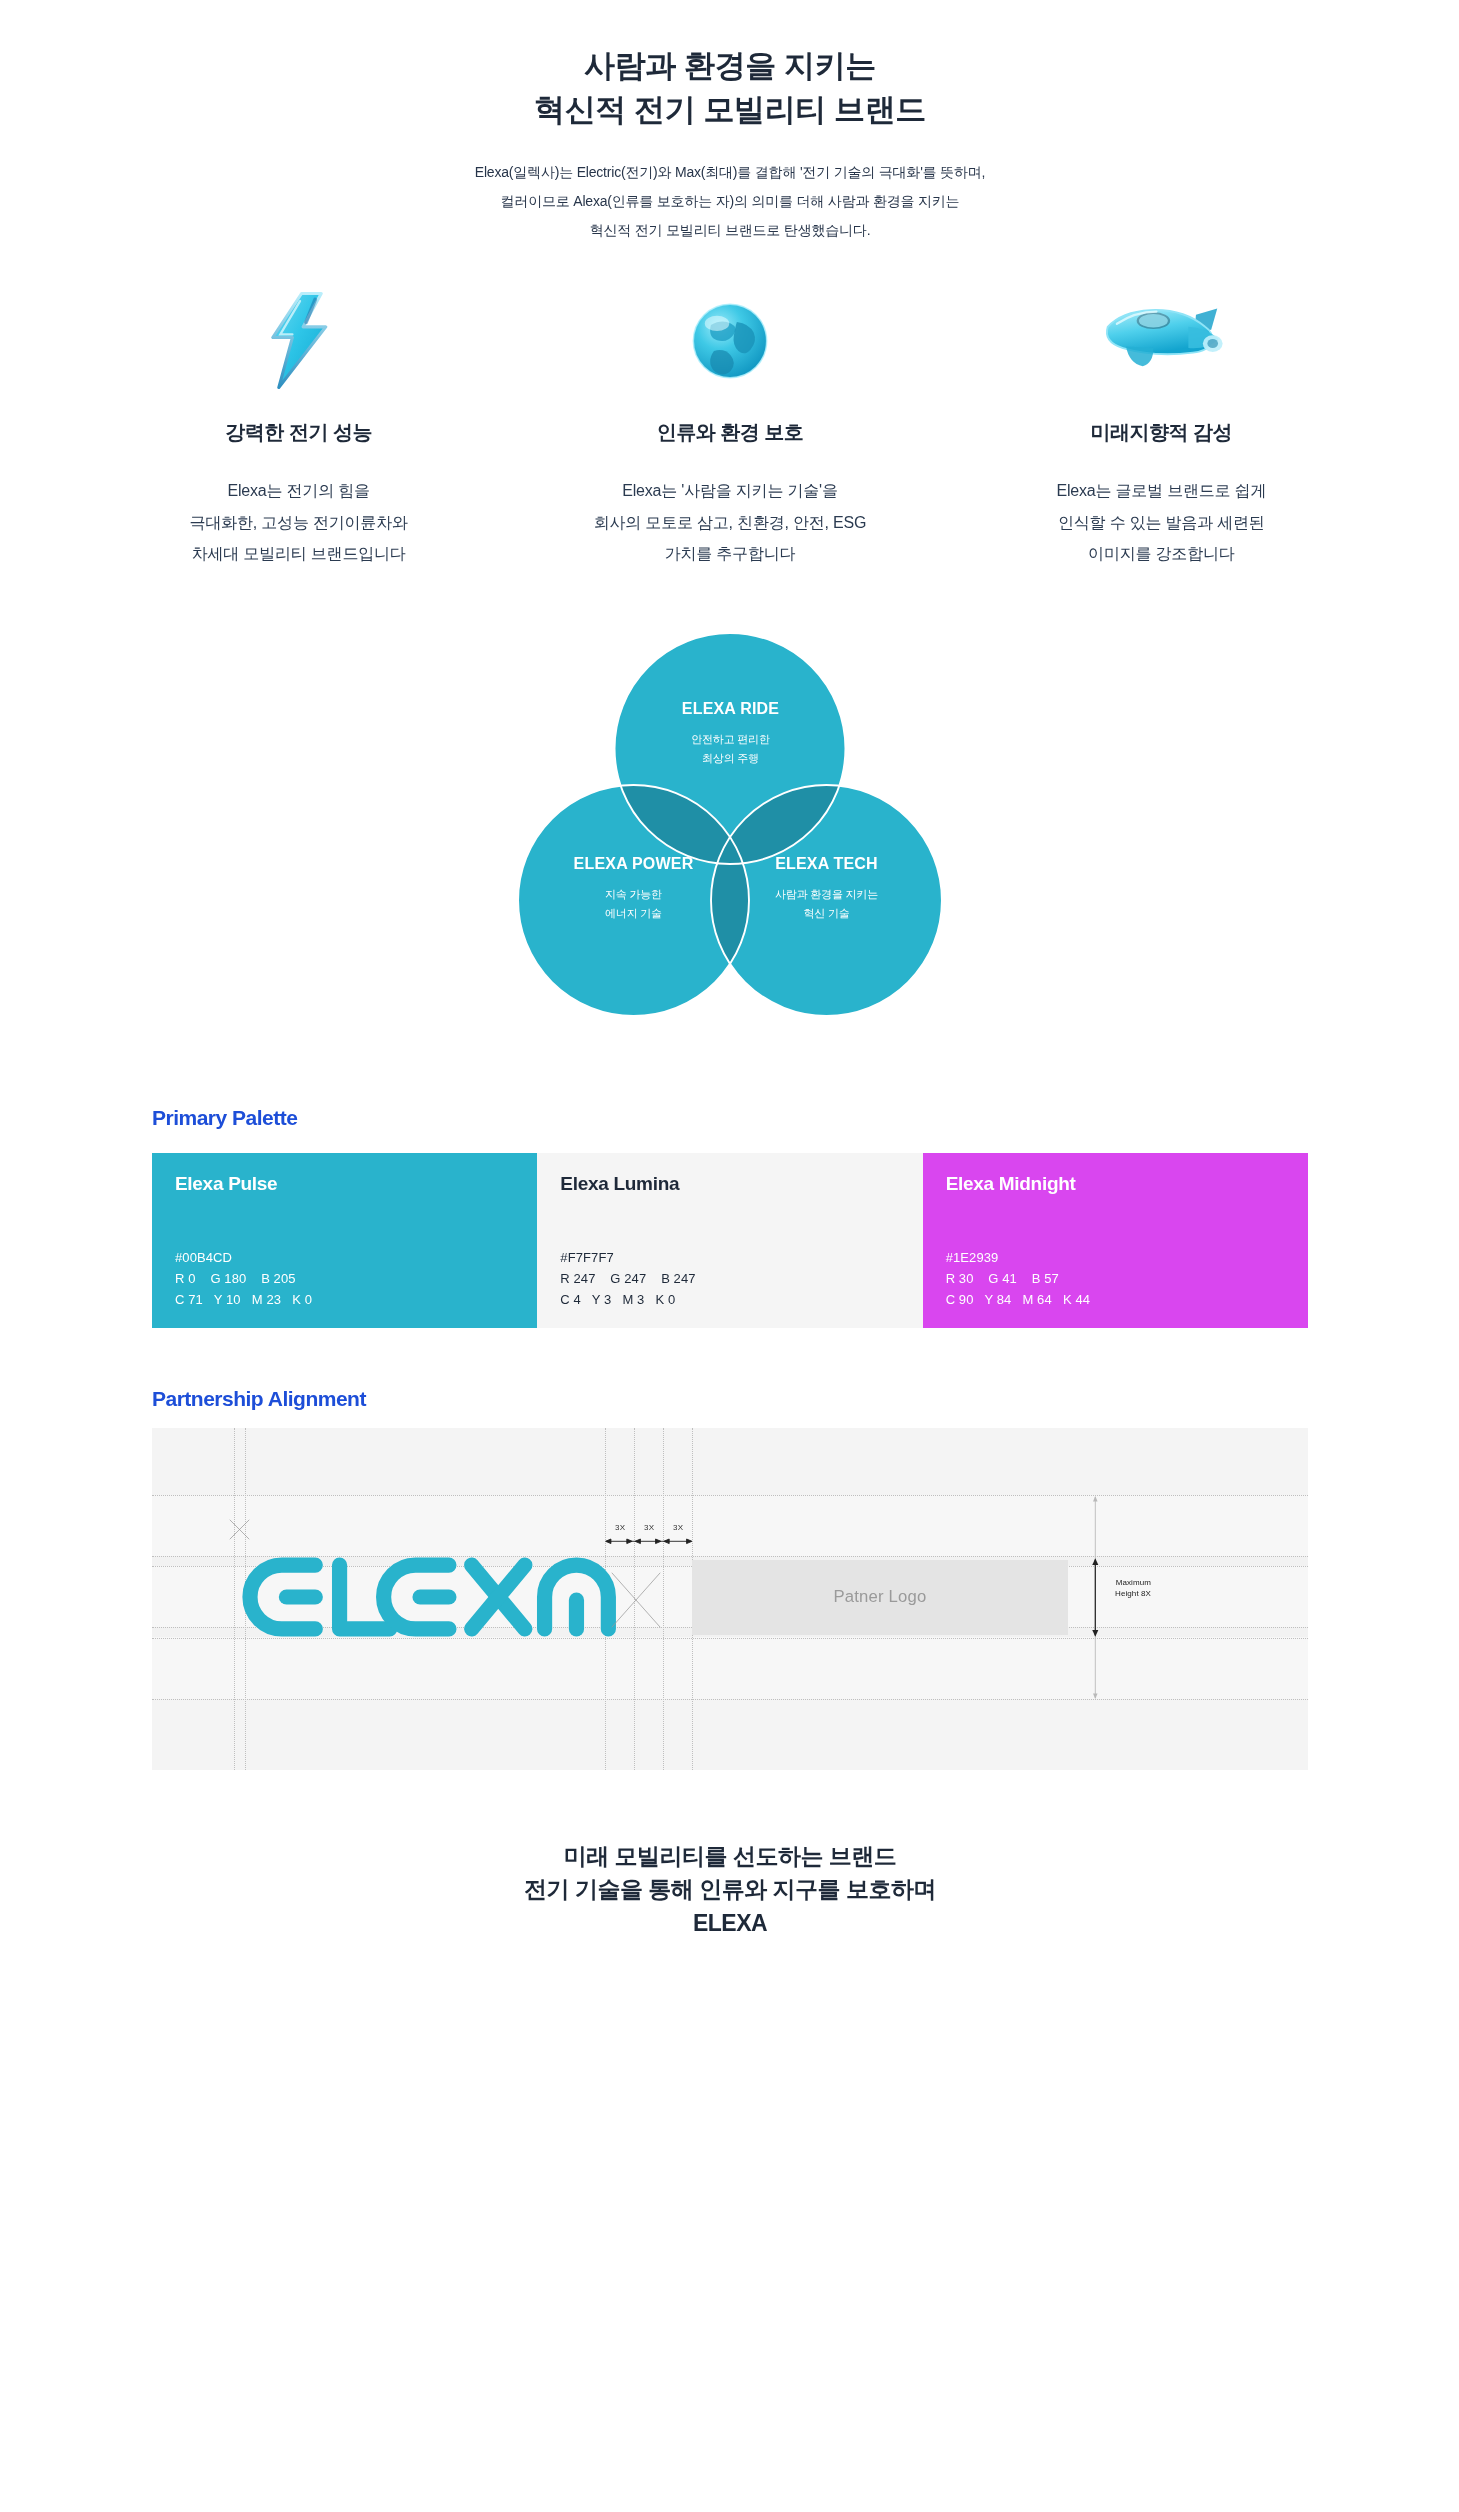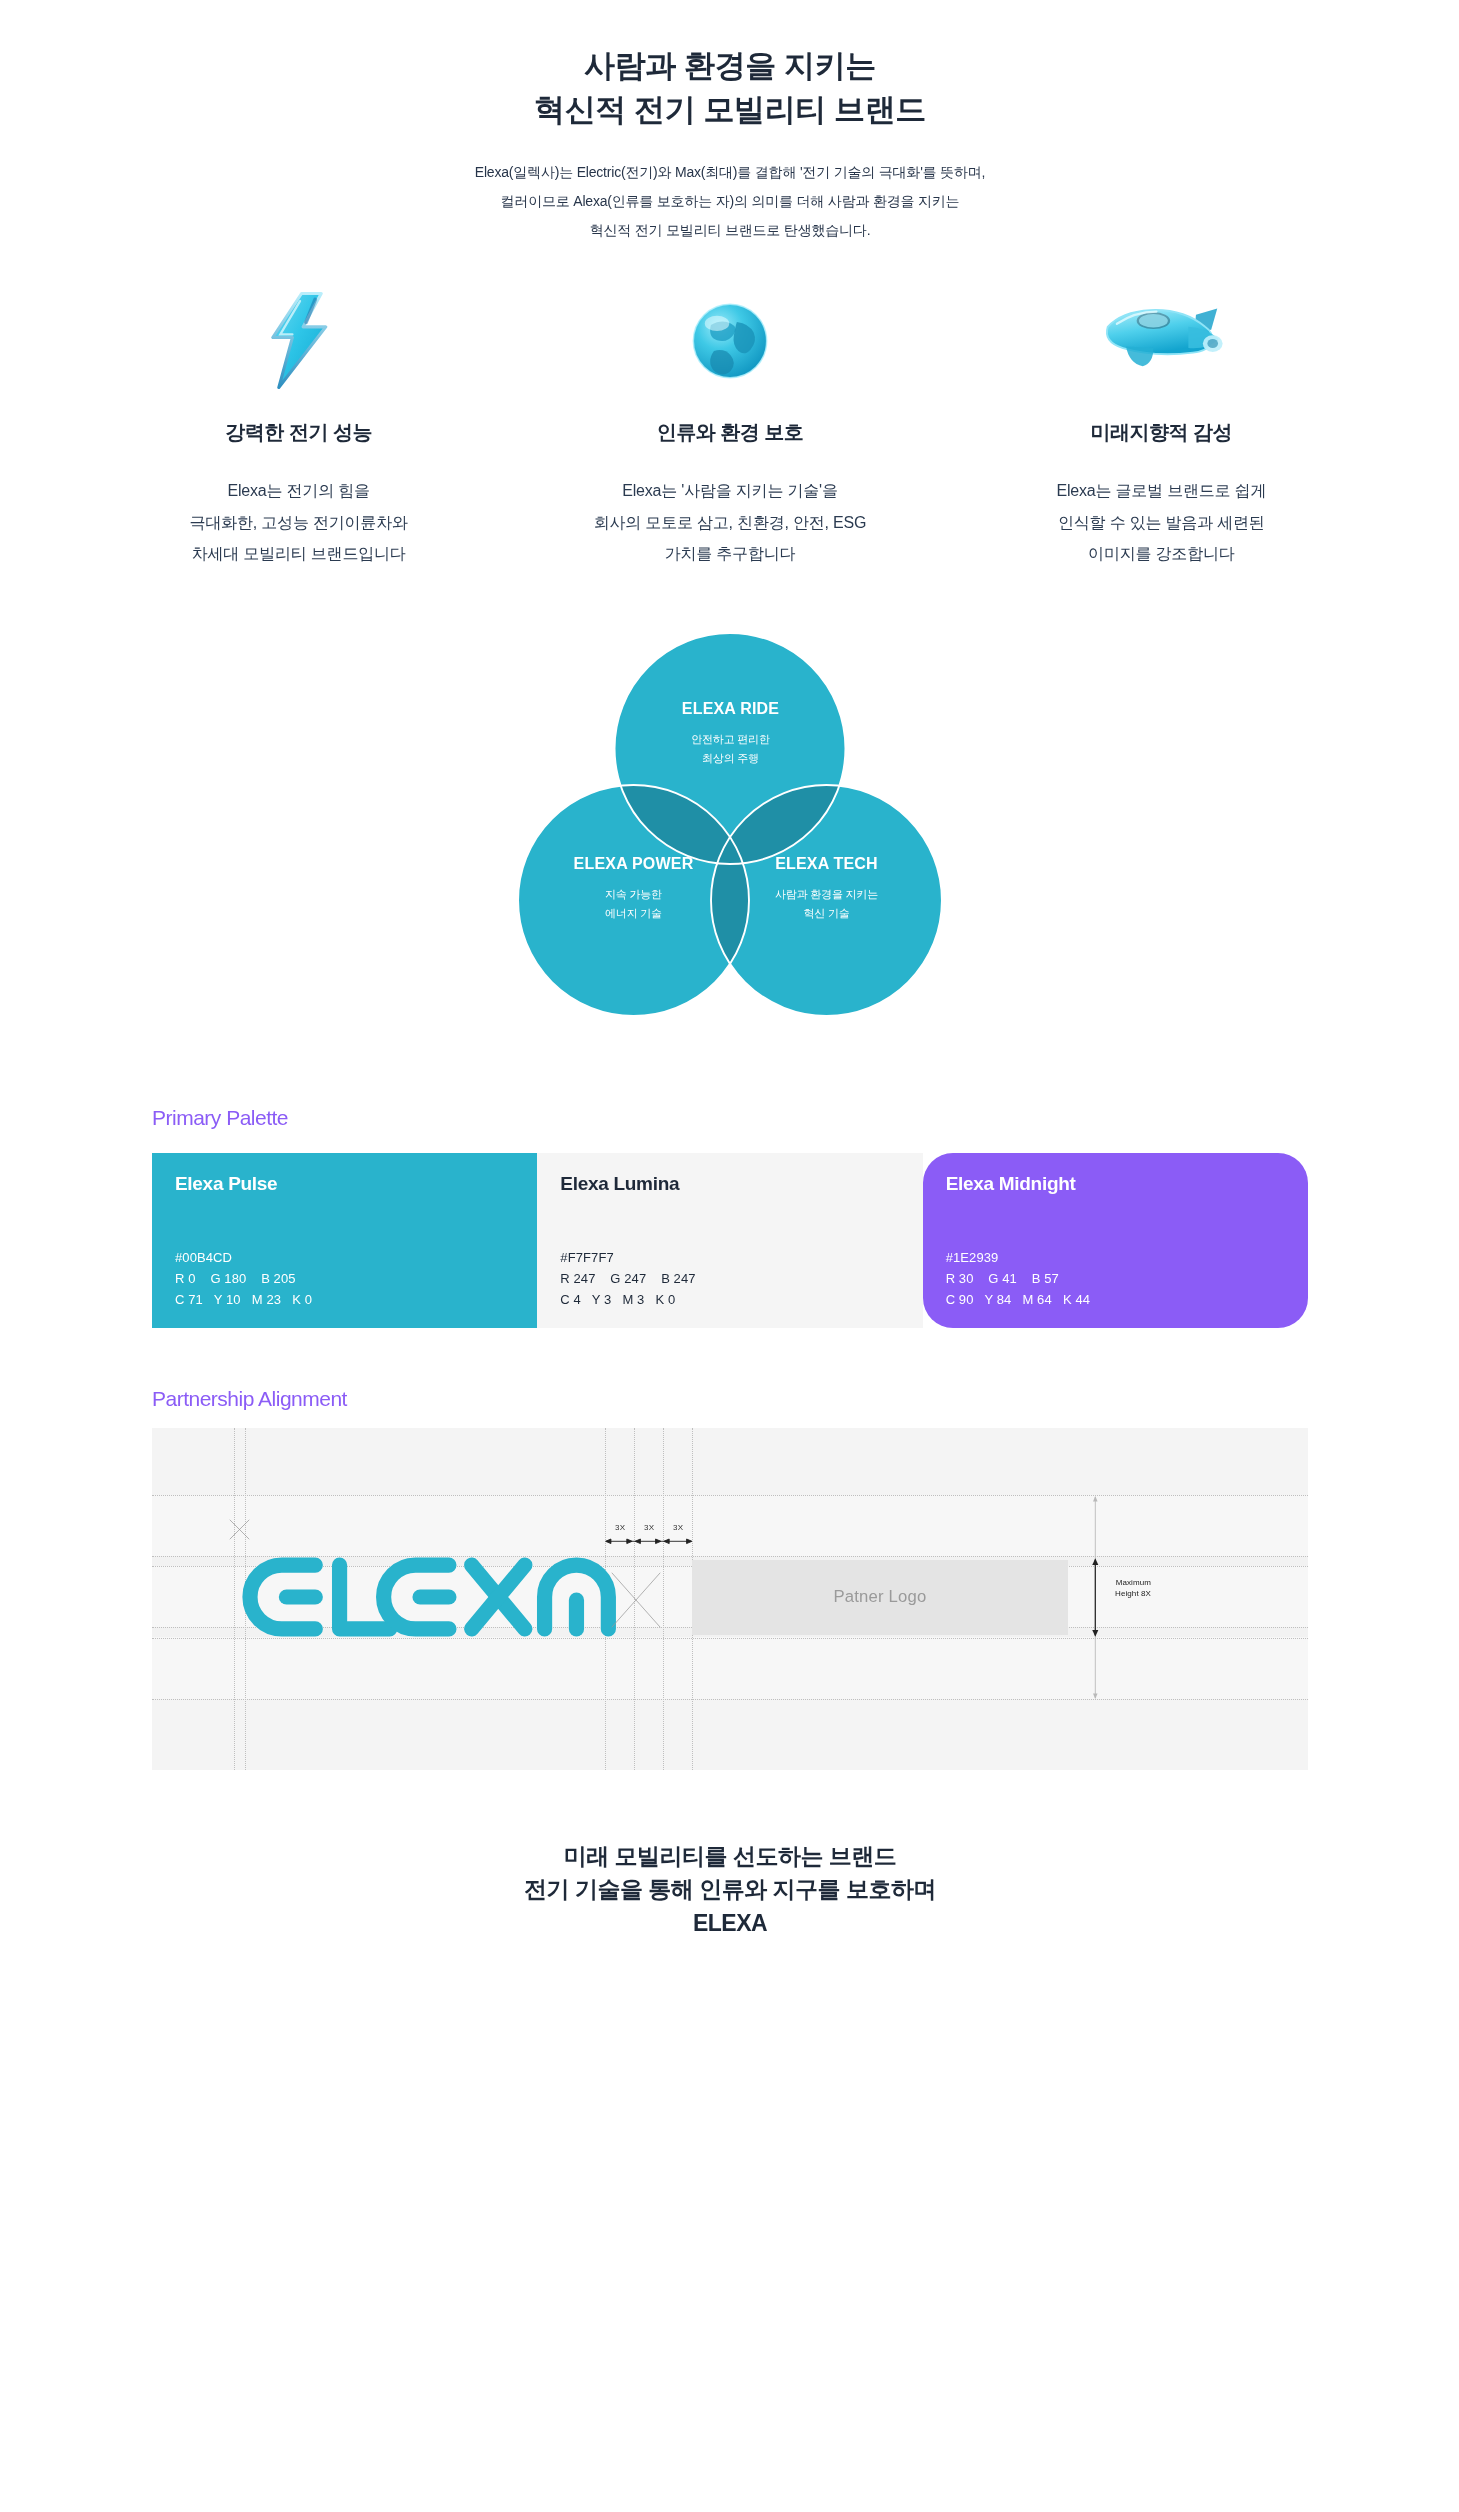--- a/index.html
+++ b/index.html
@@ -95,23 +95,23 @@
     white-space: nowrap;
   }
   #venn-ride  { left: 112px; top: 81px; width: 213px; }
   #venn-power { left: 15px;  top: 236px; width: 213px; }
   #venn-tech  { left: 208px; top: 236px; width: 213px; }
 
   
   .section { padding: 0 152px; }
   .section-title {
     font-size: 21px;
-    font-weight: 400;
+    font-weight: 700;
     letter-spacing: -0.5px;
-    color: #8b5cf6;
+    color: #1d4ed8;
   }
   .section-desc {
     margin-top: 10.6px;
     font-size: 11px;
     line-height: 1.72;
     color: #2A3A50;
     letter-spacing: -0.3px;
   }
 
   #primary-palette-section { margin-top: 76px; }
@@ -407,21 +407,21 @@
 
       <div class="swatch" id="swatch-1" style="background: rgb(245, 245, 245); color: rgb(30, 41, 57);">
         <div class="swatch-name">Elexa Lumina</div>
         <div class="swatch-values">
           <div class="vline">#F7F7F7</div>
           <div class="vline">R 247    G 247    B 247</div>
           <div class="vline">C 4   Y 3   M 3   K 0</div>
         </div>
       </div>
 
-      <div class="swatch" id="swatch-2" style="background: #8b5cf6; color: rgb(255, 255, 255); border-radius: 30px;">
+      <div class="swatch" id="swatch-2" style="background: #d946ef; color: rgb(255, 255, 255);">
         <div class="swatch-name">Elexa Midnight</div>
         <div class="swatch-values">
           <div class="vline">#1E2939</div>
           <div class="vline">R 30    G 41    B 57</div>
           <div class="vline">C 90   Y 84   M 64   K 44</div>
         </div>
       </div>
 
     </div>
   </section>

